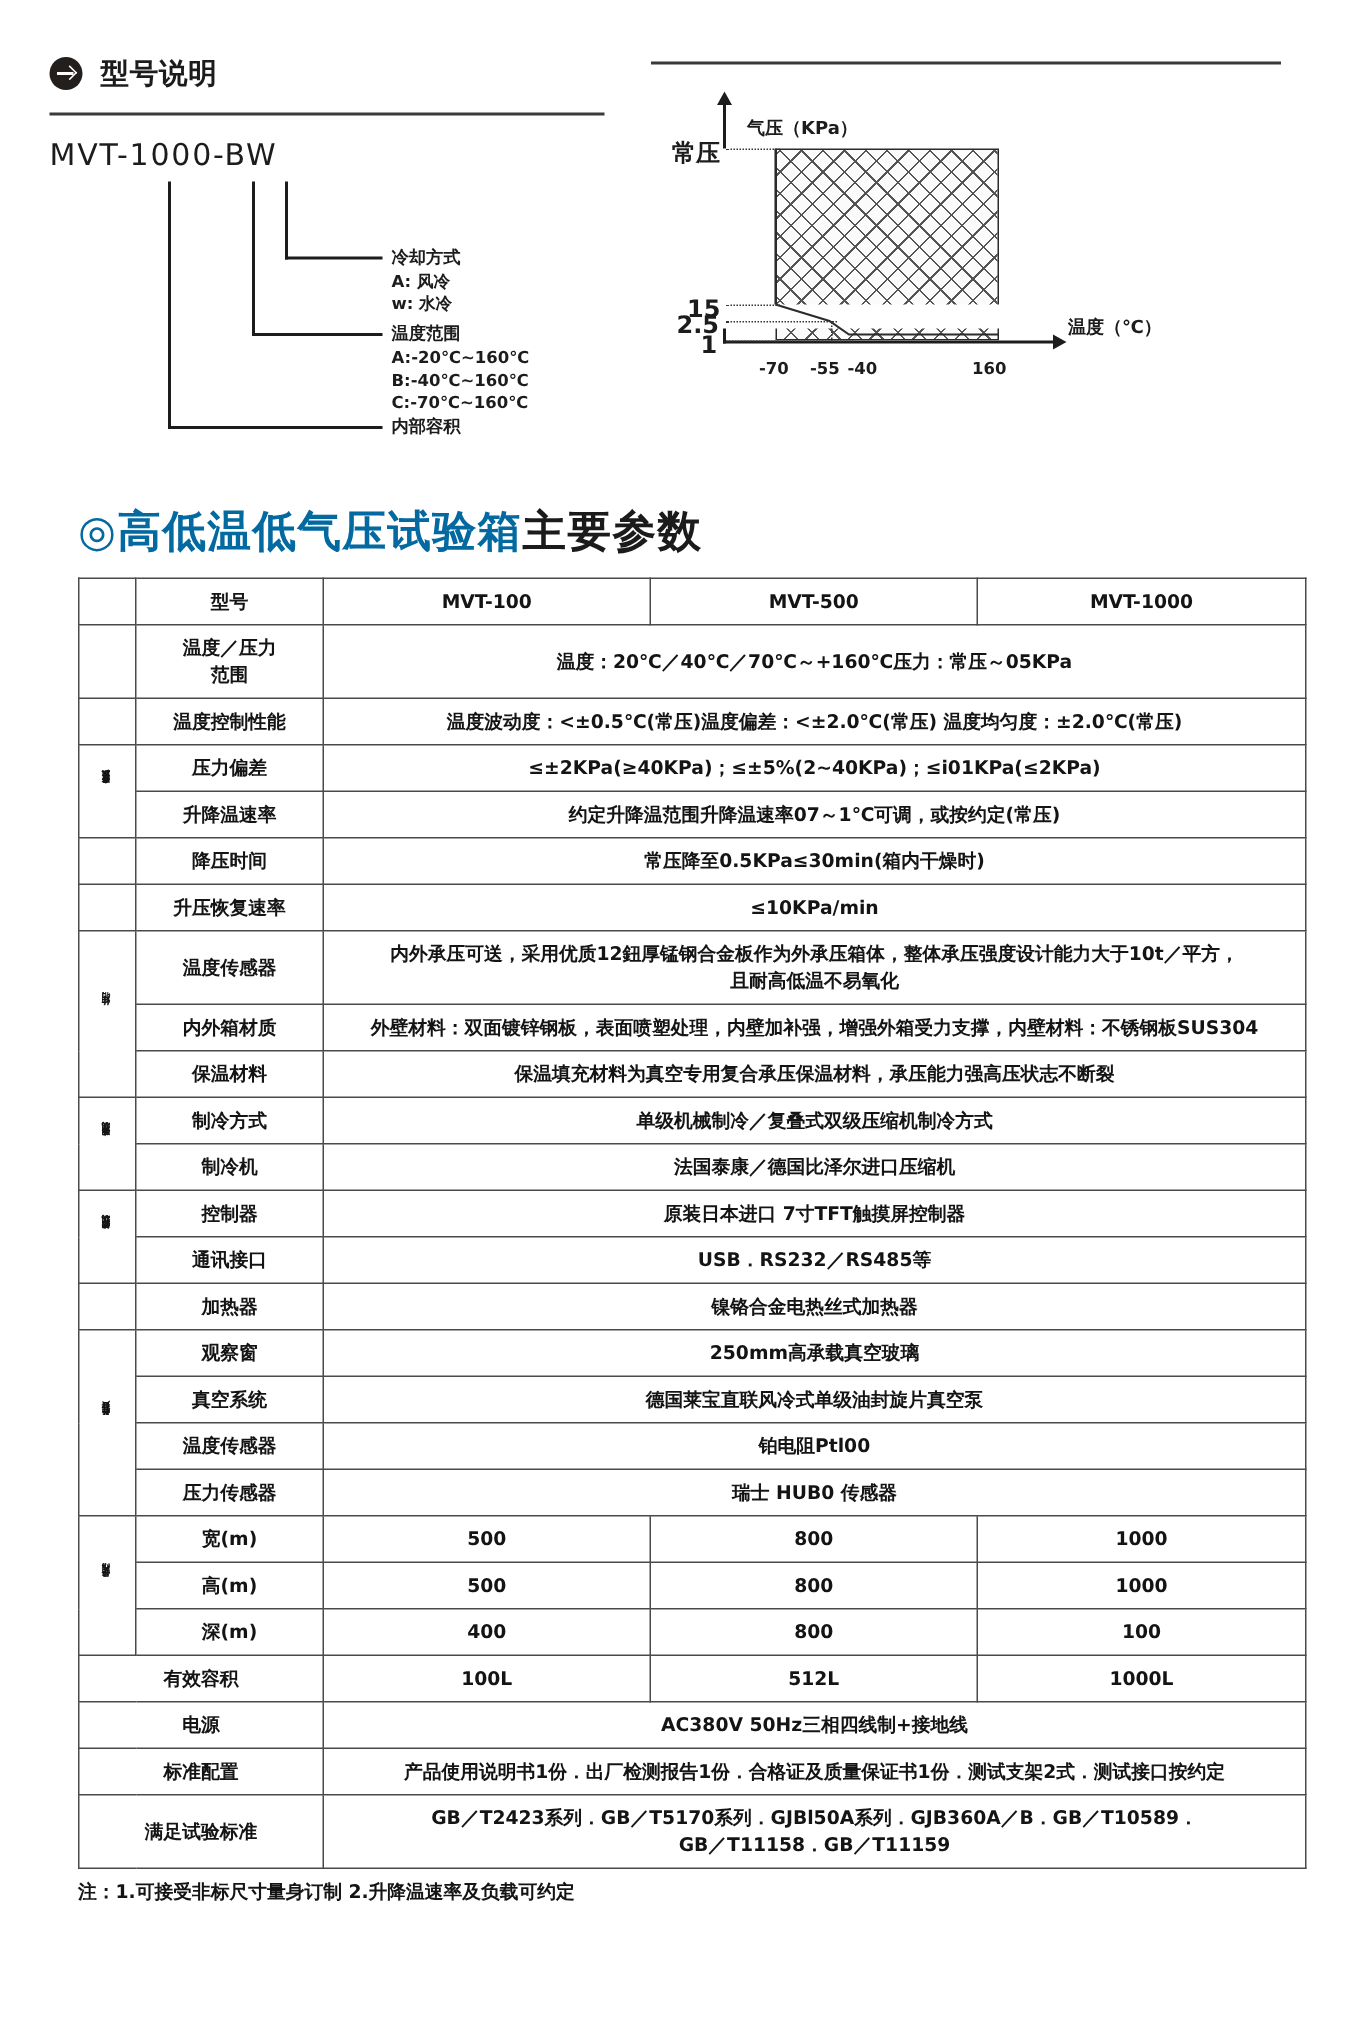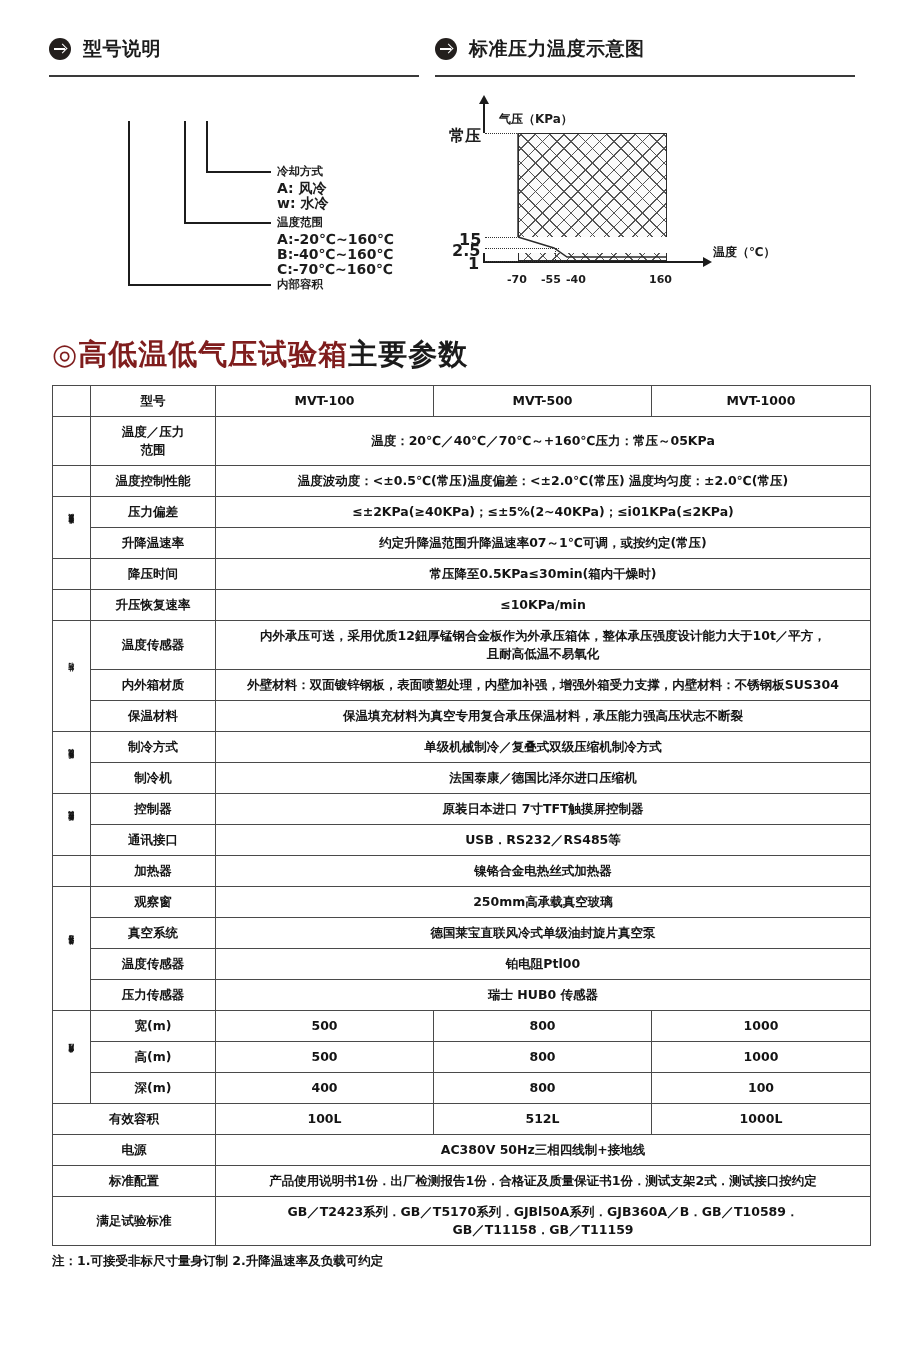--- a/index.html
+++ b/index.html
@@ -7,21 +7,21 @@
   body {
     width: 900px; height: 1345px;
     background:#ffffff;
     font-family: "DejaVu Sans", "Liberation Sans", sans-serif;
     color:#1a1a1a;
     position:relative;
     overflow:hidden;
   }
 
   
-  .top-area { display:flex; padding: 32px 30px 0 49px; gap: 16px; }
+  .top-area { display:flex; padding: 32px 30px 0 33px; gap: 31px; }
   .panel-left { width: 370px; }
   .panel-right { width: 420px; }
 
   .sec-head { display:flex; align-items:center; gap:12px; height:34px; }
   .arrow-badge {
     width:22px; height:22px; border-radius:50%;
     background:#231f1d; position:relative; flex:0 0 auto;
   }
   .arrow-badge::before{
     content:""; position:absolute; left:5px; top:10.2px;
@@ -36,21 +36,21 @@
   .rule { height:2px; background:#3a3a3a; margin-top:9px; }
 
   
   .model-wrap { position:relative; height:230px; margin-top:14px; }
   .model-code { font-size:20px; letter-spacing:1.2px; color:#1c1c1c; }
 
   .vline { position:absolute; width:2px; background:#1c1c1c; }
   .hline { position:absolute; height:2px; background:#1c1c1c; }
 
   .leg-title { position:absolute; font-size:11.5px; font-weight:700; color:#1c1c1c; white-space:nowrap; }
-  .leg-sub   { position:absolute; font-size:14px; font-weight:700; color:#1c1c1c; white-space:nowrap; line-height:14.5px; }
+  .leg-sub   { position:absolute; font-size:11px; font-weight:700; color:#1c1c1c; white-space:nowrap; line-height:14.5px; }
 
   
   .chart-wrap { position:relative; height:230px; margin-top:14px; }
   .axis { position:absolute; background:#1c1c1c; }
   .hatch-box {
     position:absolute;
     border:1.4px solid #2b2b2b;
     background-color:#fbfbfb;
     background-image:
       repeating-linear-gradient(45deg, transparent 0 9px, #555 9px 10.1px),
@@ -60,21 +60,21 @@
   .dotline-v { position:absolute; width:0; border-left:1.4px dotted #333; }
   .ax-lbl { position:absolute; font-size:16px; font-weight:700; color:#1c1c1c; white-space:nowrap; }
   .ax-lbl-sm { position:absolute; font-size:11px; font-weight:700; color:#1c1c1c; white-space:nowrap; }
   .ax-name { position:absolute; font-size:12px; font-weight:700; color:#1c1c1c; white-space:nowrap; }
 
   
   .big-title {
     margin: 14px 0 10px 52px;
     font-size:29px; font-weight:700; letter-spacing:1px;
   }
-  .big-title .blue { color:#7f1d1d; }
+  .big-title .blue { color:#0369a1; }
   .big-title .blk  { color:#1b1b1b; }
 
   
   .tbl-wrap { padding: 0 30px 0 52px; }
   table.spec {
     width:818px;
     border-collapse:collapse;
     table-layout:fixed;
     font-size:12.5px;
     color:#141414;
@@ -109,20 +109,21 @@
 <div class="top-area">
 
   <div class="panel-left">
     <div class="sec-head">
       <span class="arrow-badge"></span>
       <span class="sec-title">型号说明</span>
     </div>
     <div class="rule"></div>
 
     <div class="model-wrap">
+      <div class="model-code">MVT-1000-BW</div>
 
       <div class="vline" style="left:79px;  top:30px; height:165px;"></div>
       <div class="vline" style="left:135px; top:30px; height:103px;"></div>
       <div class="vline" style="left:157px; top:30px; height:52px;"></div>
 
       <div class="hline" style="left:157px; top:80px;  width:65px;"></div>
       <div class="hline" style="left:135px; top:131px; width:87px;"></div>
       <div class="hline" style="left:79px;  top:193px; width:143px;"></div>
 
       <div class="leg-title" style="left:228px; top:73px;">冷却方式</div>
@@ -132,24 +133,20 @@
       <div class="leg-title" style="left:228px; top:124px;">温度范围</div>
       <div class="leg-sub" style="left:228px; top:141px;">A:-20℃~160℃</div>
       <div class="leg-sub" style="left:228px; top:156px;">B:-40℃~160℃</div>
       <div class="leg-sub" style="left:228px; top:171px;">C:-70℃~160℃</div>
 
       <div class="leg-title" style="left:228px; top:186px;">内部容积</div>
     </div>
   </div>
 
   <div class="panel-right">
-    <div class="sec-head">
-      <span class="arrow-badge"></span>
-      <span class="sec-title">标准压力温度示意图</span>
-    </div>
     <div class="rule"></div>
 
     <div class="chart-wrap">
 
       <div class="axis" style="left:48px; top:10px; width:2px; height:162px;"></div>
       <div class="axis" style="left:44px; top:4px; width:0; height:0; background:transparent;
            border-left:5px solid transparent; border-right:5px solid transparent; border-bottom:9px solid #1c1c1c;"></div>
 
       <div class="axis" style="left:48px; top:170px; width:222px; height:2px;"></div>
       <div class="axis" style="left:268px; top:166px; width:0; height:0; background:transparent;

